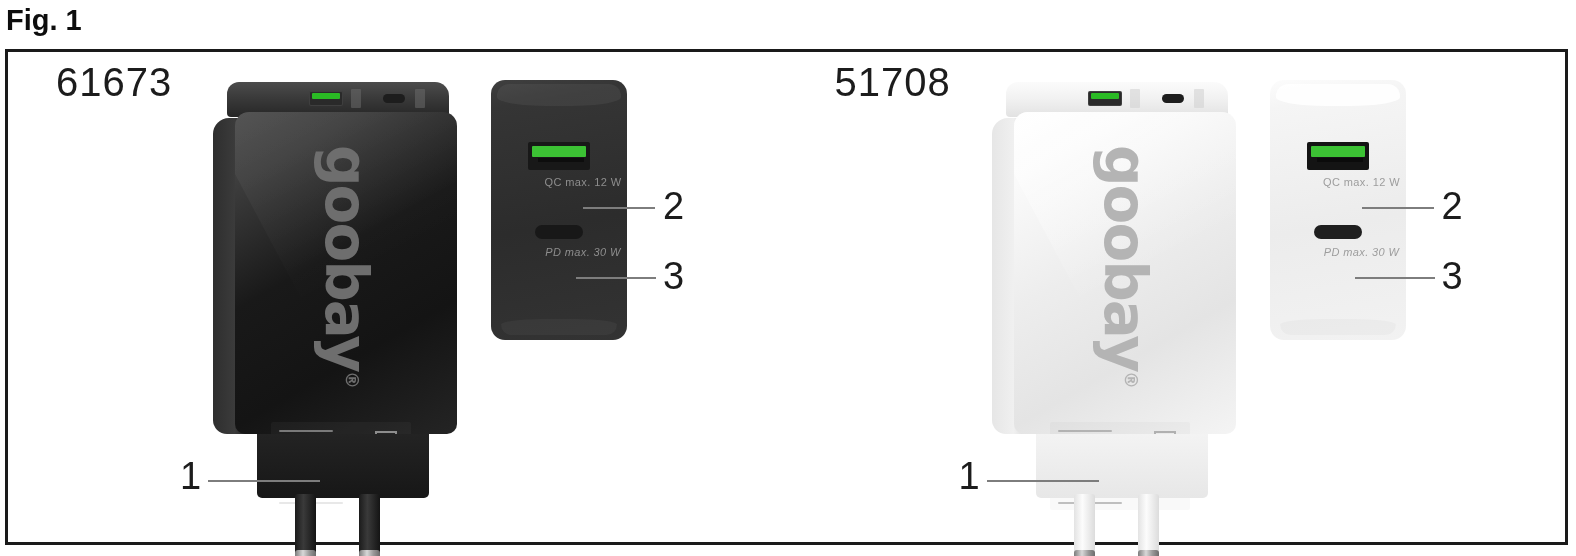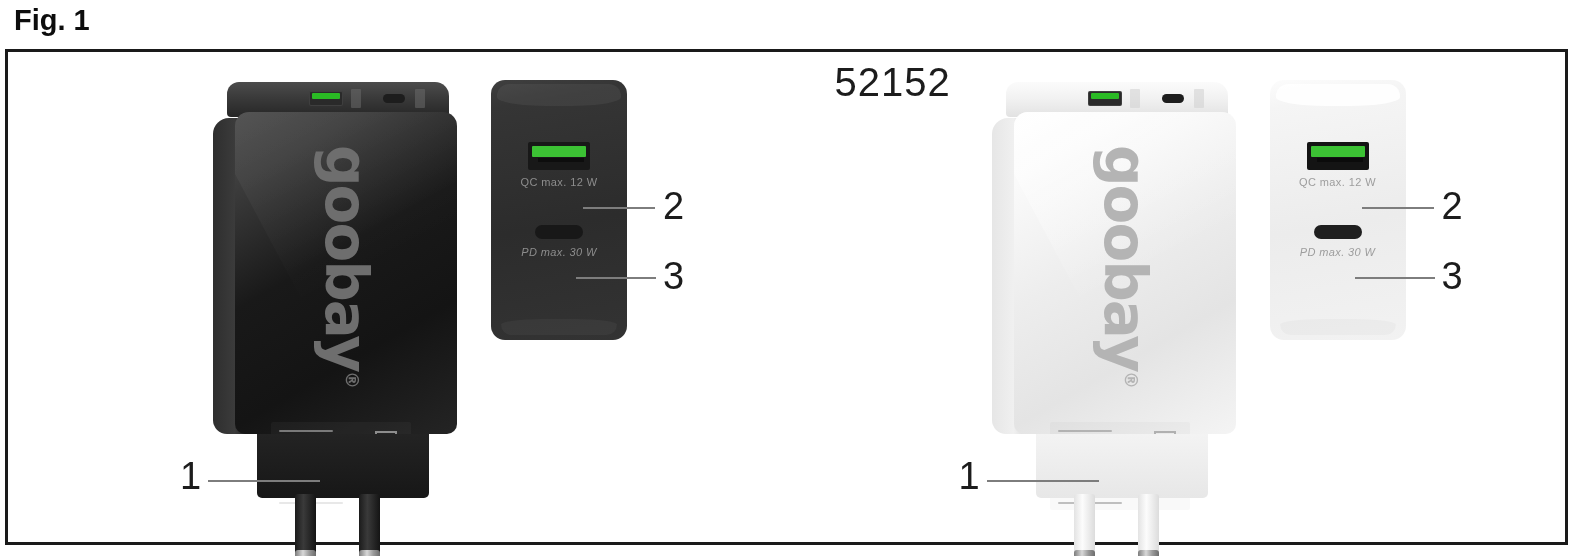--- a/index.html
+++ b/index.html
@@ -11,21 +11,21 @@
     font-family: "Liberation Sans", sans-serif;
     width: 1576px;
     height: 556px;
     position: relative;
     overflow: hidden;
   }
 
   
   #fig-title {
     position: absolute;
-    left: 14px;
+    left: 6px;
     top: 2px;
     font-size: 29px;
     font-weight: bold;
     color: #0d0d0d;
     letter-spacing: 0px;
     line-height: 36px;
   }
 
   
   #figure-frame {
@@ -356,20 +356,21 @@
   }
   .light .port-usbc { background: #1f1f1f; }
 
   .port-caption {
     position: absolute;
     width: 136px;
     text-align: center;
     font-size: 11px;
     letter-spacing: .4px;
     font-family: "Liberation Sans", sans-serif;
+    padding-left: 24px;
   }
   .dark .port-caption { color: #8d8d8d; }
   .light .port-caption { color: #9d9d9d; }
   .cap-qc { left: 0; top: 96px; }
   .cap-pd { left: 0; top: 166px; font-style: italic; }
 
   
   .callout-num {
     position: absolute;
     font-size: 38px;
@@ -391,20 +392,21 @@
 </style>
 </head>
 <body>
 
 <div id="fig-title">Fig. 1</div>
 
 <div id="figure-frame">
 
   <div class="panel panel-left dark">
 
+    <div class="sku-label">61673</div>
 
     <div class="charger-main">
 
       <div class="top-edge">
         <div class="edge-usba"></div>
         <div class="edge-usbc"></div>
         <div class="edge-notch n1"></div>
         <div class="edge-notch n2"></div>
       </div>
 
@@ -459,21 +461,21 @@
 
     <div class="leader leader-3"></div>
     <div class="callout-num callout-3">3</div>
 
     <div class="leader leader-1"></div>
     <div class="callout-num callout-1">1</div>
   </div>
 
   <div class="panel panel-right light">
 
-    <div class="sku-label">52152</div>
+    <div class="sku-label">51708</div>
 
     <div class="charger-main">
 
       <div class="top-edge">
         <div class="edge-usba"></div>
         <div class="edge-usbc"></div>
         <div class="edge-notch n1"></div>
         <div class="edge-notch n2"></div>
       </div>
 

